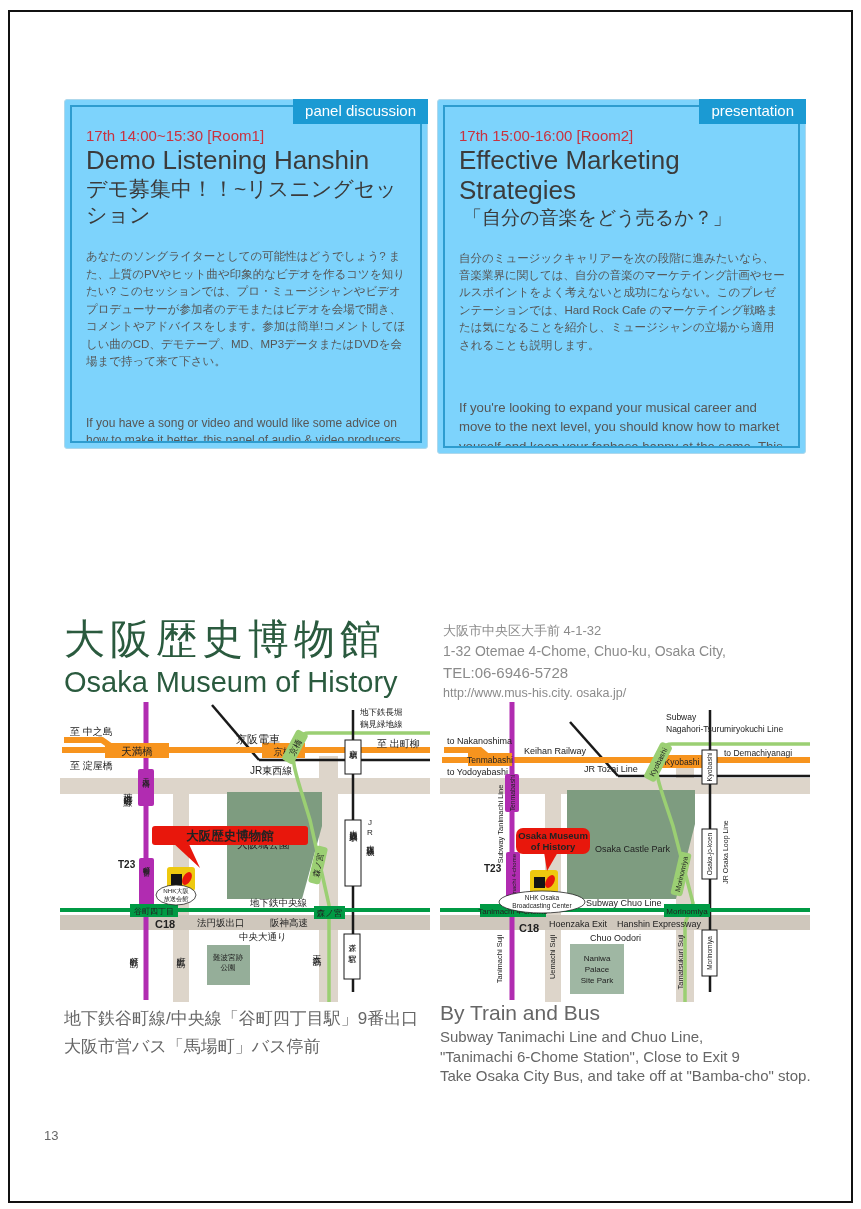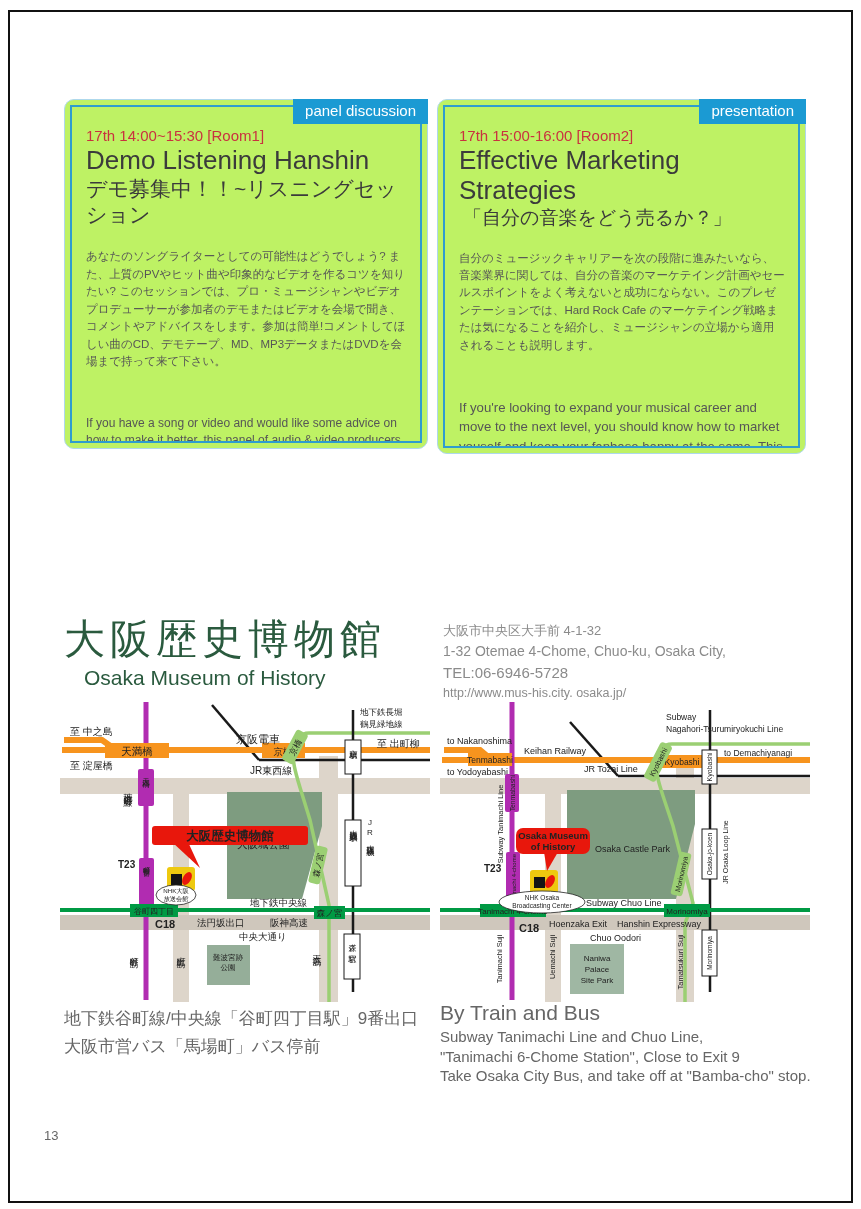--- a/index.html
+++ b/index.html
@@ -1,35 +1,35 @@
 <!DOCTYPE html>
 <html><head>
 <meta charset="utf-8">
 <style>
   html,body{margin:0;padding:0;}
   body{width:861px;height:1209px;position:relative;background:#fff;
        font-family:"Liberation Sans",sans-serif;color:#333;overflow:hidden;}
   .page-frame{position:absolute;left:8px;top:10px;width:841px;height:1189px;border:2px solid #111;}
 
   
-  .panel{position:absolute;border:1px solid #aed8ec;border-radius:10px;background:#bef264;}
+  .panel{position:absolute;border:1px solid #aed8ec;border-radius:3px;background:#7dd3fc;}
   .panel-inner{position:absolute;inset:5px;border:2px solid #2e9ccf;padding:8px 13px 8px 14px;overflow:hidden;}
   .tag{position:absolute;top:-1px;right:-1px;background:#1b9ad3;color:#fff;font-size:15px;
        line-height:1;padding:4px 12px 6px;z-index:3;}
   .session-date{color:#c9323f;font-size:15px;margin:12px 0 2px;}
   .session-title{color:#3b3b3b;font-size:26px;line-height:1.15;font-weight:normal;margin:0;}
   .session-subtitle{color:#3b3b3b;font-size:21px;line-height:1.25;margin:0 0 2px;}
   .session-subtitle.quoted{font-size:19px;margin-left:4px;}
   .session-body-jp{color:#565656;font-size:11.5px;line-height:1.52;margin-top:20px;}
   .session-body-en{color:#565656;font-size:12px;line-height:1.42;margin-top:44px;}
   .panel-right .session-body-en{font-size:13.2px;line-height:1.45;}
 
   
   .museum-title-jp{position:absolute;left:64px;top:612px;font-size:41px;color:#2a5a3e;letter-spacing:5px;}
-  .museum-title-en{position:absolute;left:64px;top:666px;font-size:21px;color:#2a5a3e;margin-left:20px;}
+  .museum-title-en{position:absolute;left:64px;top:666px;font-size:29px;color:#2a5a3e;}
   .museum-address{position:absolute;left:443px;top:621px;color:#8b8b8b;line-height:1.5;}
   .addr1{font-size:13px;}
   .addr2{font-size:14px;}
   .addr3{font-size:15px;}
   .addr4{font-size:12.5px;}
 
   
   .access-jp{position:absolute;left:64px;top:1005px;}
   .access-jp .acc-head{font-size:18px;color:#777;margin-bottom:6px;}
   .access-jp .acc-line{font-size:17px;color:#666;line-height:1.65;}

